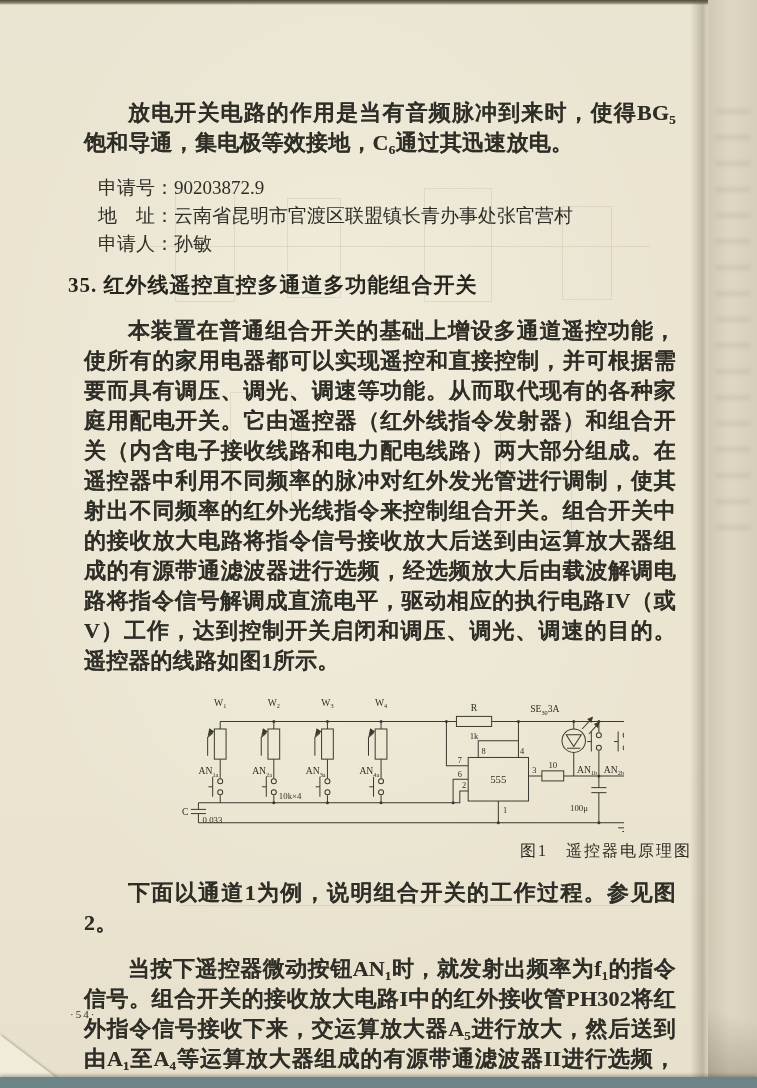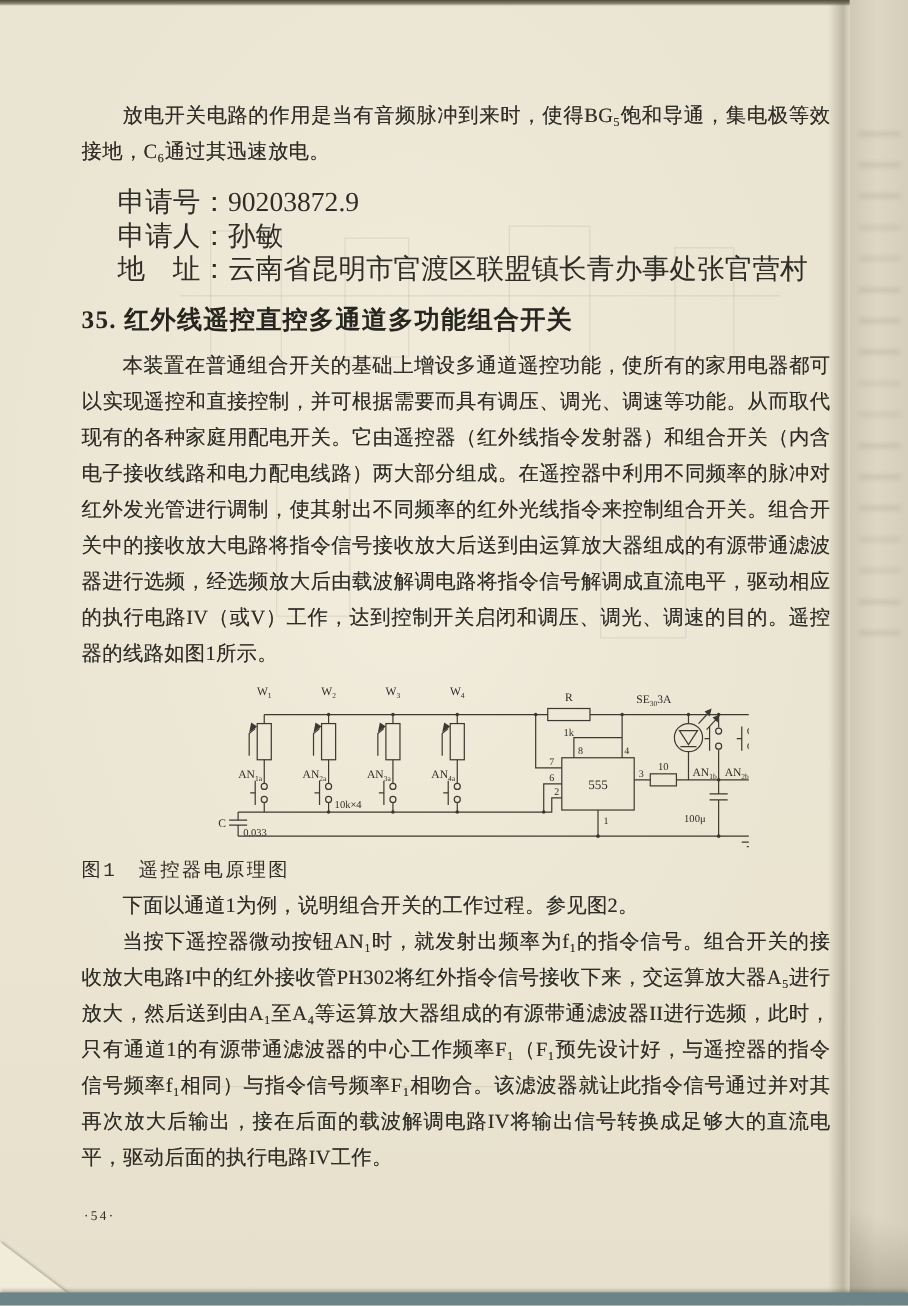--- a/index.html
+++ b/index.html
@@ -27,29 +27,29 @@
     background:linear-gradient(200deg,rgba(0,0,0,0) 40%,rgba(80,75,60,0.35) 100%);}
   .dog-ear{position:absolute;left:0;bottom:9px;width:0;height:0;
     border-bottom:44px solid #f1ebda;border-right:58px solid transparent;
     filter:drop-shadow(1px -1px 1px rgba(100,95,75,0.35));}
   
   .ghosts{position:absolute;inset:0;pointer-events:none;}
   .ghosts .g{position:absolute;border:1px solid rgba(110,100,72,0.12);}
   .ghosts .hline{position:absolute;height:1px;background:rgba(110,100,72,0.12);}
 
   .content{position:absolute;top:82px;left:68px;width:624px;}
-  p.body{margin:0;font-size:17px;line-height:30px;text-align:justify;text-indent:2em;
-    letter-spacing:0.2px;text-shadow:0 0 0.5px rgba(46,45,38,0.55);}
-  .patent{margin:13px 0 0 30px;font-size:23px;line-height:28px;}
+  p.body{margin:16px;font-size:22px;line-height:30px;text-align:justify;text-indent:2em;
+    letter-spacing:0.2px;text-shadow:0 0 0.5px rgba(46,45,38,0.55);font-weight:bold;}
+  .patent{margin:13px 0 0 30px;font-size:19px;line-height:28px;}
   .patent .row{white-space:nowrap;}
   h2.title{margin:12px 0 9px 0;font-size:21px;line-height:30px;font-weight:bold;
     text-align:left;letter-spacing:1px;color:#26251e;}
   figure.fig{margin:6px 0 4px 0;padding:0;}
   svg.circuit{display:block;margin-left:112px;width:444px;height:146px;}
-  figcaption{font-size:16px;text-align:left;margin-top:3px;letter-spacing:2px;font-family:Liberation Mono, monospace;}
+  figcaption{font-size:16px;text-align:right;margin-top:3px;letter-spacing:2px;}
   .page-num{position:absolute;top:1008px;left:70px;font-size:11px;letter-spacing:2px;}
 
   
   .wire{stroke:#3b3a30;stroke-width:1.2;fill:none;}
   .thick{stroke:#3b3a30;stroke-width:3;fill:none;}
   .comp{stroke:#3b3a30;stroke-width:1.2;fill:none;}
   .dot{fill:#3b3a30;stroke:none;}
   .inkfill{fill:#3b3a30;stroke:none;}
   text.lbl{font-family:"Liberation Serif","DejaVu Serif",serif;font-size:11.5px;fill:#2e2d26;}
   text.val{font-family:"Liberation Serif","DejaVu Serif",serif;font-size:10.5px;fill:#2e2d26;}
@@ -75,24 +75,24 @@
   </div>
 
   <div class="content">
     <p class="body">放电开关电路的作用是当有音频脉冲到来时，使得BG₅饱和导通，集电极等效接地，C₆通过其迅速放电。</p>
 
     <div class="patent">
       <div class="row">
         <span>申请号：</span><span>90203872.9</span>
       </div>
       <div class="row">
-        <span>申请人：</span><span>孙敏</span>
+        <span>地　址：</span><span>云南省昆明市官渡区联盟镇长青办事处张官营村</span>
       </div>
       <div class="row">
-        <span>地　址：</span><span>云南省昆明市官渡区联盟镇长青办事处张官营村</span>
+        <span>申请人：</span><span>孙敏</span>
       </div>
     </div>
 
     <h2 class="title">
       <span>35.</span>
       <span>红外线遥控直控多通道多功能组合开关</span>
     </h2>
 
     <p class="body">本装置在普通组合开关的基础上增设多通道遥控功能，使所有的家用电器都可以实现遥控和直接控制，并可根据需要而具有调压、调光、调速等功能。从而取代现有的各种家庭用配电开关。它由遥控器（红外线指令发射器）和组合开关（内含电子接收线路和电力配电线路）两大部分组成。在遥控器中利用不同频率的脉冲对红外发光管进行调制，使其射出不同频率的红外光线指令来控制组合开关。组合开关中的接收放大电路将指令信号接收放大后送到由运算放大器组成的有源带通滤波器进行选频，经选频放大后由载波解调电路将指令信号解调成直流电平，驱动相应的执行电路IV（或V）工作，达到控制开关启闭和调压、调光、调速的目的。遥控器的线路如图1所示。</p>
 

